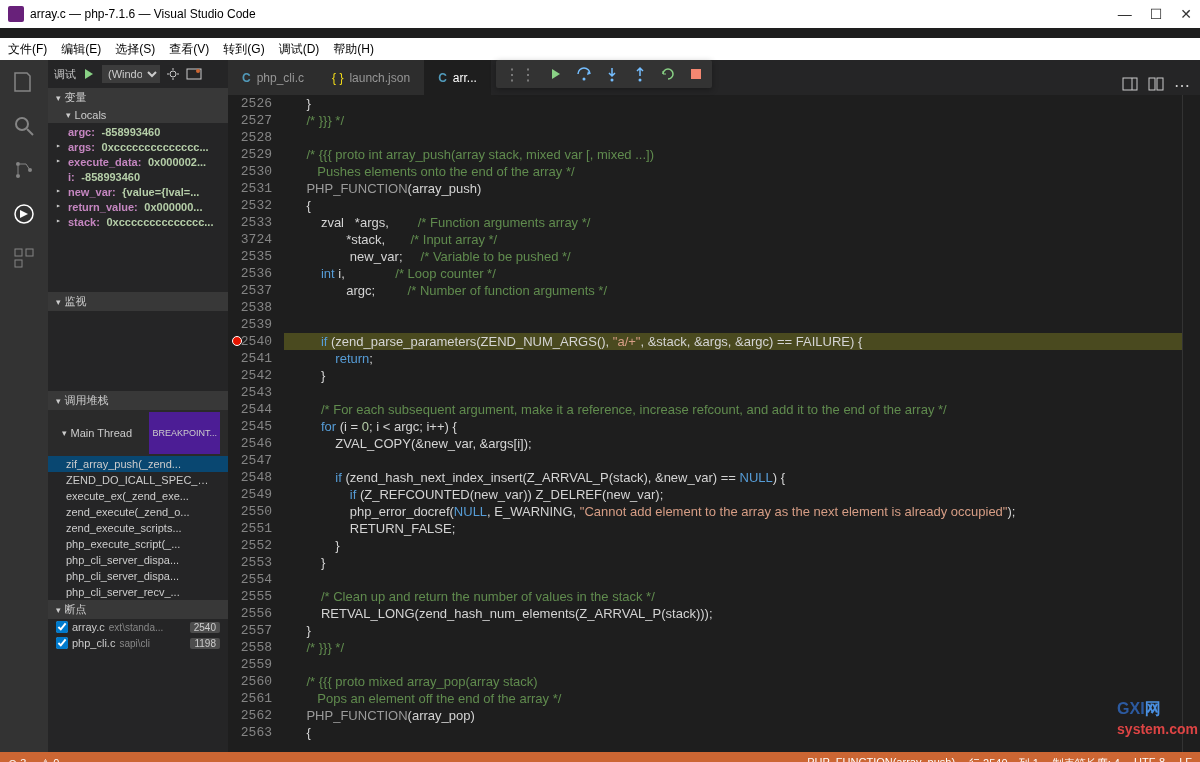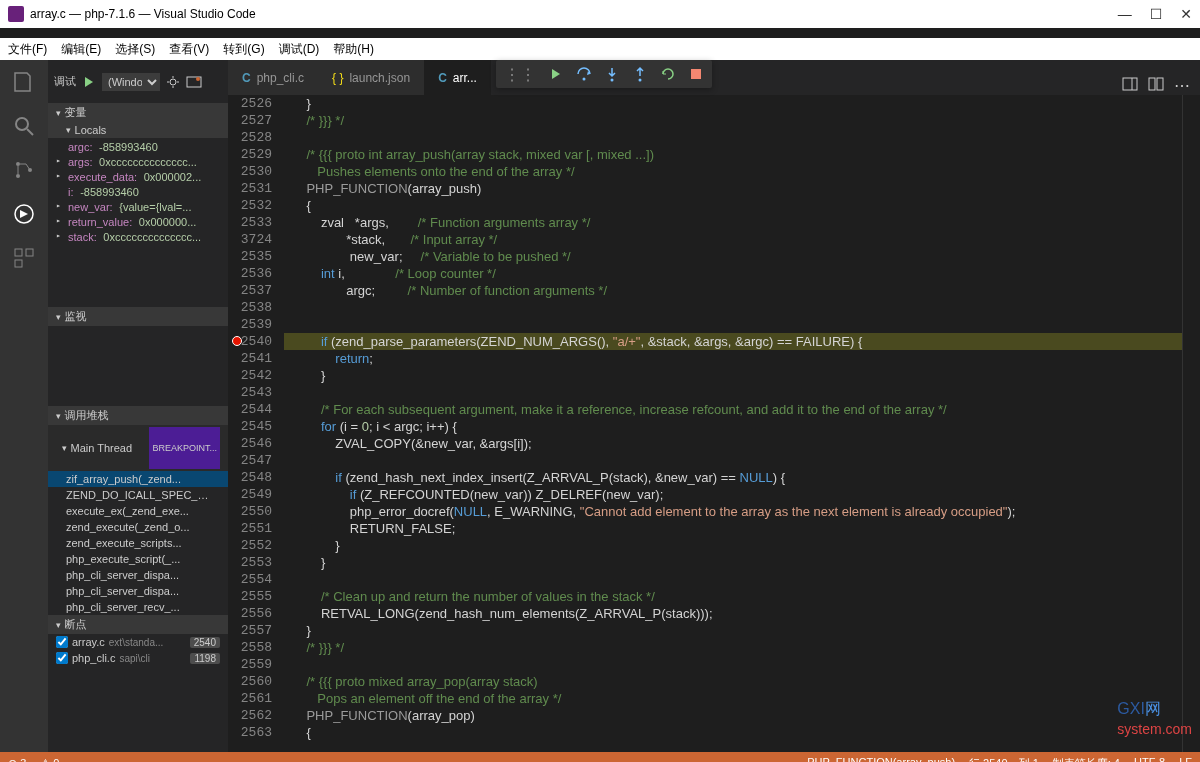--- a/index.html
+++ b/index.html
@@ -5,25 +5,25 @@
 * { margin: 0; padding: 0; box-sizing: border-box; font-family: "Segoe UI", sans-serif; }
 body { width: 1200px; height: 762px; background: #1e1e1e; color: #cccccc; overflow: hidden; position: relative; }
 .titlebar { height: 28px; background: #fff; color: #000; display: flex; align-items: center; padding: 8px 8px; font-size: 12px; }
 .titlebar-icon { width: 16px; height: 16px; margin-right: 6px; background: #68217a; border-radius: 2px; }
 .titlebar-controls { margin-left: auto; display: flex; gap: 18px; font-size: 14px; color: #333; }
 .menubar { height: 22px; background: #fff; display: flex; align-items: center; padding: 0 8px; font-size: 12px; gap: 14px; color: #000; margin-top: 10px; }
 .main { display: flex; height: calc(100% - 70px); }
 .activitybar { width: 48px; background: #333333; display: flex; flex-direction: column; align-items: center; padding-top: 10px; gap: 20px; }
 .activitybar .icon { width: 24px; height: 24px; fill: #858585; cursor: pointer; }
 .sidebar { width: 180px; background: #252526; font-size: 11px; display: flex; flex-direction: column; overflow: hidden; }
-.debug-toolbar { height: 43px; display: flex; align-items: center; padding: 0 6px; gap: 6px; background: #252526; }
+.debug-toolbar { height: 28px; display: flex; align-items: center; padding: 0 6px; gap: 6px; background: #252526; }
 .debug-toolbar select { background: #3c3c3c; color: #ccc; border: none; font-size: 11px; padding: 2px; width: 58px; }
 .section-header { background: #383838; padding: 2px 8px; font-size: 11px; display: flex; align-items: center; }
 .section-header::before { content: "▾"; margin-right: 4px; font-size: 9px; }
-.var-list { padding: 2px 0; }
+.var-list { padding: 2px 0; font-weight: bold; }
 .var-item { padding: 1px 0 1px 20px; font-size: 11px; font-family: Consolas, monospace; white-space: nowrap; overflow: hidden; text-overflow: ellipsis; }
 .var-item.expandable::before { content: "▸"; position: absolute; margin-left: -12px; font-size: 8px; color: #ccc; }
 .var-name { color: #c586c0; }
 .var-value { color: #b5cea8; }
 .stack-item { padding: 2px 16px 2px 18px; font-size: 11px; white-space: nowrap; overflow: hidden; text-overflow: ellipsis; cursor: pointer; }
 .stack-item.active { background: #094771; }
 .bp-item { padding: 2px 8px; font-size: 11px; display: flex; align-items: center; gap: 4px; }
 .bp-check { width: 12px; height: 12px; accent-color: #007acc; }
 .bp-line { margin-left: auto; background: #4d4d4d; padding: 0 4px; border-radius: 2px; font-size: 10px; }
 .editor-area { flex: 1; display: flex; flex-direction: column; background: #1e1e1e; }
@@ -41,21 +41,21 @@
 .code .line { height: 17px; padding-left: 8px; }
 .code .hl { background: #4a4a1f; }
 .c-comment { color: #608b4e; }
 .c-keyword { color: #569cd6; }
 .c-string { color: #d69d85; }
 .c-num { color: #b5cea8; }
 .c-macro { color: #9b9b9b; }
 .minimap { width: 18px; background: #1e1e1e; border-left: 1px solid #333; }
 .statusbar { height: 22px; background: #cc6633; color: #fff; display: flex; align-items: center; font-size: 11px; padding: 0 8px; gap: 14px; }
 .statusbar .right { margin-left: auto; display: flex; gap: 14px; }
-.watermark { position: absolute; right: 8px; bottom: 24px; font-size: 16px; font-weight: normal; color: #4a90e2; }
+.watermark { position: absolute; right: 2px; bottom: 24px; font-size: 16px; font-weight: bold; color: #4a90e2; }
 .watermark .gxi { color: #2c5aa0; }
 .watermark .red { color: #d44; font-size: 14px; }
 </style>
 </head>
 <body>
 
 <div class="titlebar">
   <div class="titlebar-icon"></div>
   <span>array.c — php-7.1.6 — Visual Studio Code</span>
   <div class="titlebar-controls">

